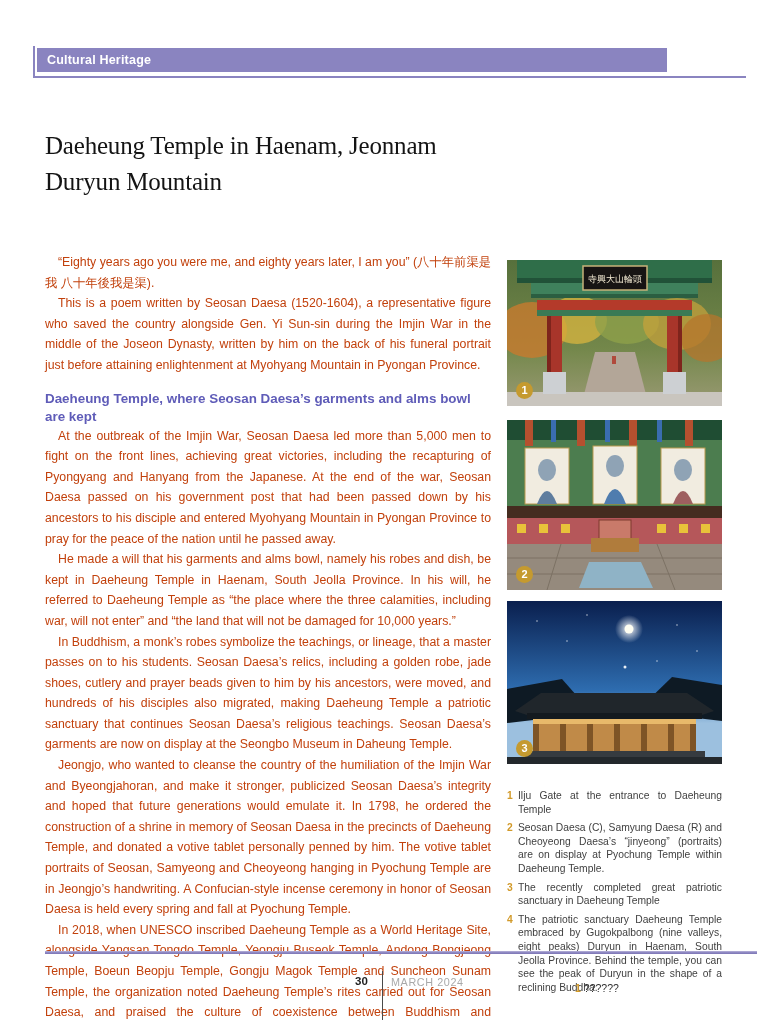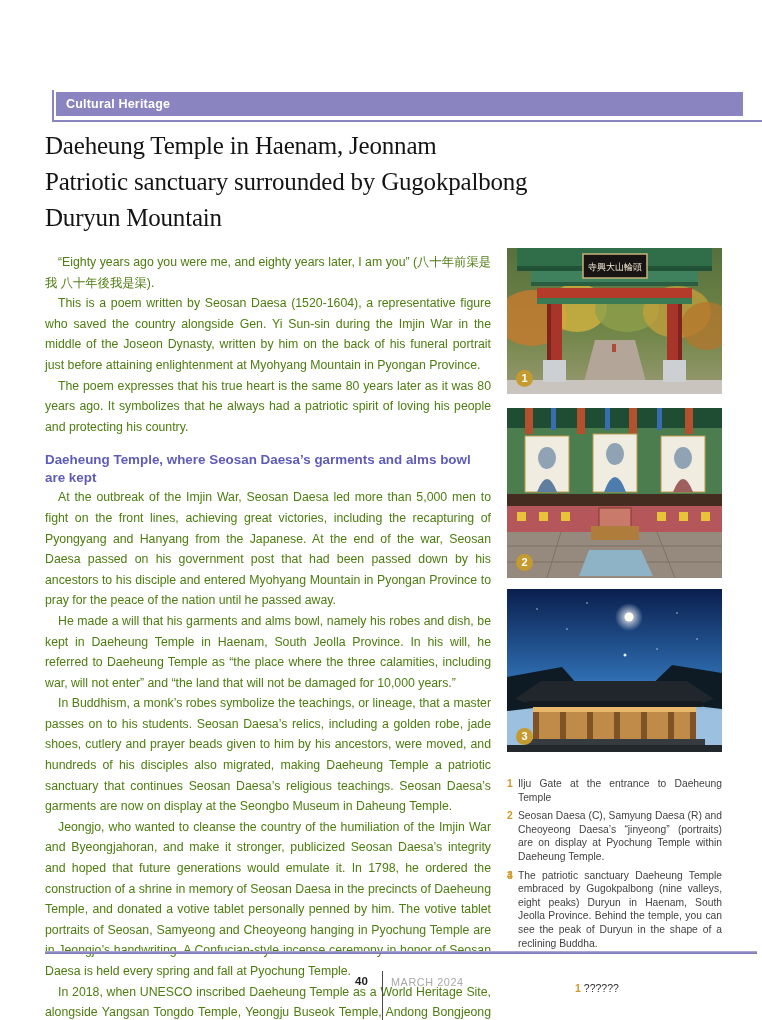--- a/index.html
+++ b/index.html
@@ -1,36 +1,36 @@
 <!DOCTYPE html>
 <html><head>
 <meta charset="utf-8">
 <style>
   * { margin:0; padding:0; box-sizing:border-box; }
   html,body { background:#fff; }
   body { font-family:"Liberation Sans", sans-serif; }
   .page { position:relative; width:762px; height:1020px; background:#fff; overflow:hidden; }
 
   
-  .header-bar { position:absolute; left:56px; top:48px; width:687px; height:24px;
-    background:#8a84c0;margin-top:44px; }
+  .header-bar { position:absolute; left:37px; top:48px; width:630px; height:24px;
+    background:#8a84c0; }
   .header-bar::before { content:""; position:absolute; left:-4px; top:-2px; width:2px; height:32px; background:#8a84c0; }
   .header-bar::after { content:""; position:absolute; left:-4px; bottom:-6px; width:713px; height:2px; background:#8a84c0; }
   .header-label { color:#fff; font-weight:bold; font-size:12.5px; line-height:24px; padding-left:10px; letter-spacing:0.2px; }
 
   
   .title { position:absolute; left:45px; top:128px; width:640px;
     font-family:"Liberation Serif", serif; font-weight:normal; font-size:25px; line-height:36px; color:#141414; letter-spacing:-0.2px; }
 
   
   .body-col { position:absolute; left:45px; top:252px; width:446px; }
-  .body-col p { font-size:12.3px; line-height:20.6px; text-align:justify; color:#4d7c0f; text-indent:13px; }
+  .body-col p { font-size:12.3px; line-height:20.6px; text-align:justify; color:#c2410c; text-indent:13px; }
   .section-heading { font-size:13.4px; font-weight:bold; color:#5f5cb8; margin-top:14px; margin-bottom:0; line-height:18px; }
 
-  .photo-col { position:absolute; left:507px; top:248px; width:215px; }
+  .photo-col { position:absolute; left:507px; top:260px; width:215px; }
   .photo { position:relative; width:215px; background:#ddd; }
   .photo svg { display:block; }
   .photo-1 { height:146px; margin-bottom:14px; }
   .photo-2 { height:170px; margin-bottom:11px; }
   .photo-3 { height:163px; margin-bottom:25px; }
   .badge { position:absolute; left:9px; bottom:7px; width:17px; height:17px; border-radius:50%;
     background:#c59a2f; color:#fff; font-weight:bold; font-size:11px; line-height:17px; text-align:center; }
 
   .captions { width:215px; }
   .caption { position:relative; padding-left:11px; font-size:10.3px; line-height:13.6px; color:#3f3f3f; text-align:justify; margin-bottom:5px; }
@@ -50,28 +50,26 @@
 <body>
 
 <div class="page">
 
   <div class="header-bar">
     <div class="header-label">Cultural Heritage</div>
   </div>
 
   <div class="title">
     <div>Daeheung Temple in Haenam, Jeonnam</div>
-    <div>Patriotic sanctuary surrounded by Gugokpalbong</div>
     <div>Duryun Mountain</div>
   </div>
 
   <div class="body-col">
     <p>“Eighty years ago you were me, and eighty years later, I am you” (八十年前渠是我 八十年後我是渠).</p>
     <p>This is a poem written by Seosan Daesa (1520-1604), a representative figure who saved the country alongside Gen. Yi Sun-sin during the Imjin War in the middle of the Joseon Dynasty, written by him on the back of his funeral portrait just before attaining enlightenment at Myohyang Mountain in Pyongan Province.</p>
-    <p>The poem expresses that his true heart is the same 80 years later as it was 80 years ago. It symbolizes that he always had a patriotic spirit of loving his people and protecting his country.</p>
     <div class="section-heading">Daeheung Temple, where Seosan Daesa’s garments and alms bowl are kept</div>
     <p>At the outbreak of the Imjin War, Seosan Daesa led more than 5,000 men to fight on the front lines, achieving great victories, including the recapturing of Pyongyang and Hanyang from the Japanese. At the end of the war, Seosan Daesa passed on his government post that had been passed down by his ancestors to his disciple and entered Myohyang Mountain in Pyongan Province to pray for the peace of the nation until he passed away.</p>
     <p>He made a will that his garments and alms bowl, namely his robes and dish, be kept in Daeheung Temple in Haenam, South Jeolla Province. In his will, he referred to Daeheung Temple as “the place where the three calamities, including war, will not enter” and “the land that will not be damaged for 10,000 years.”</p>
     <p>In Buddhism, a monk’s robes symbolize the teachings, or lineage, that a master passes on to his students. Seosan Daesa’s relics, including a golden robe, jade shoes, cutlery and prayer beads given to him by his ancestors, were moved, and hundreds of his disciples also migrated, making Daeheung Temple a patriotic sanctuary that continues Seosan Daesa’s religious teachings. Seosan Daesa’s garments are now on display at the Seongbo Museum in Daheung Temple.</p>
     <p>Jeongjo, who wanted to cleanse the country of the humiliation of the Imjin War and Byeongjahoran, and make it stronger, publicized Seosan Daesa’s integrity and hoped that future generations would emulate it. In 1798, he ordered the construction of a shrine in memory of Seosan Daesa in the precincts of Daeheung Temple, and donated a votive tablet personally penned by him. The votive tablet portraits of Seosan, Samyeong and Cheoyeong hanging in Pyochung Temple are in Jeongjo’s handwriting. A Confucian-style incense ceremony in honor of Seosan Daesa is held every spring and fall at Pyochung Temple.</p>
     <p>In 2018, when UNESCO inscribed Daeheung Temple as a World Heritage Site, alongside Yangsan Tongdo Temple, Yeongju Buseok Temple, Andong Bongjeong Temple, Boeun Beopju Temple, Gongju Magok Temple and Suncheon Sunam Temple, the organization noted Daeheung Temple’s rites carried out for Seosan Daesa, and praised the culture of coexistence between Buddhism and Confucianism.</p>
   </div>
 
   <div class="photo-col">
 
@@ -207,30 +205,31 @@
       <div class="caption">
         <span class="cap-num">1</span>
         <span>Ilju Gate at the entrance to Daeheung Temple</span>
       </div>
       <div class="caption">
         <span class="cap-num">2</span>
         <span>Seosan Daesa (C), Samyung Daesa (R) and Cheoyeong Daesa’s “jinyeong” (portraits) are on display at Pyochung Temple within Daeheung Temple.</span>
       </div>
       <div class="caption">
         <span class="cap-num">3</span>
+        <span>The recently completed great patriotic sanctuary in Daeheung Temple</span>
       </div>
       <div class="caption">
         <span class="cap-num">4</span>
         <span>The patriotic sanctuary Daeheung Temple embraced by Gugokpalbong (nine valleys, eight peaks) Duryun in Haenam, South Jeolla Province. Behind the temple, you can see the peak of Duryun in the shape of a reclining Buddha.</span>
       </div>
     </div>
   </div>
 
   <div class="bottom-rule"></div>
 
-  <div class="footer-pagenum">40</div>
+  <div class="footer-pagenum">30</div>
   <div class="footer-divider"></div>
   <div class="footer-issue">MARCH 2024</div>
   <div class="footer-right">
     <span class="fr-num">1</span><span>??????</span>
   </div>
 
 </div>
 
 </body></html>

